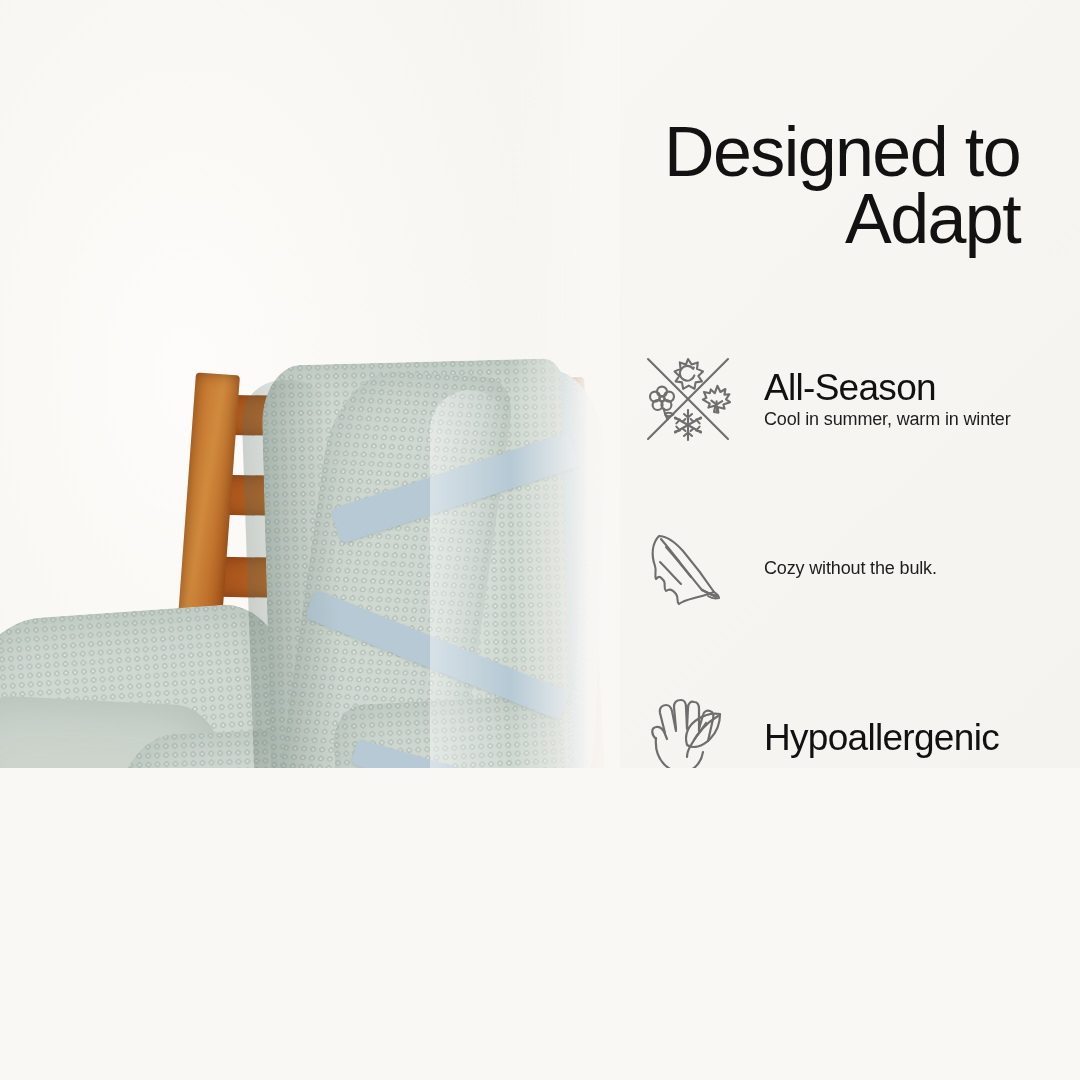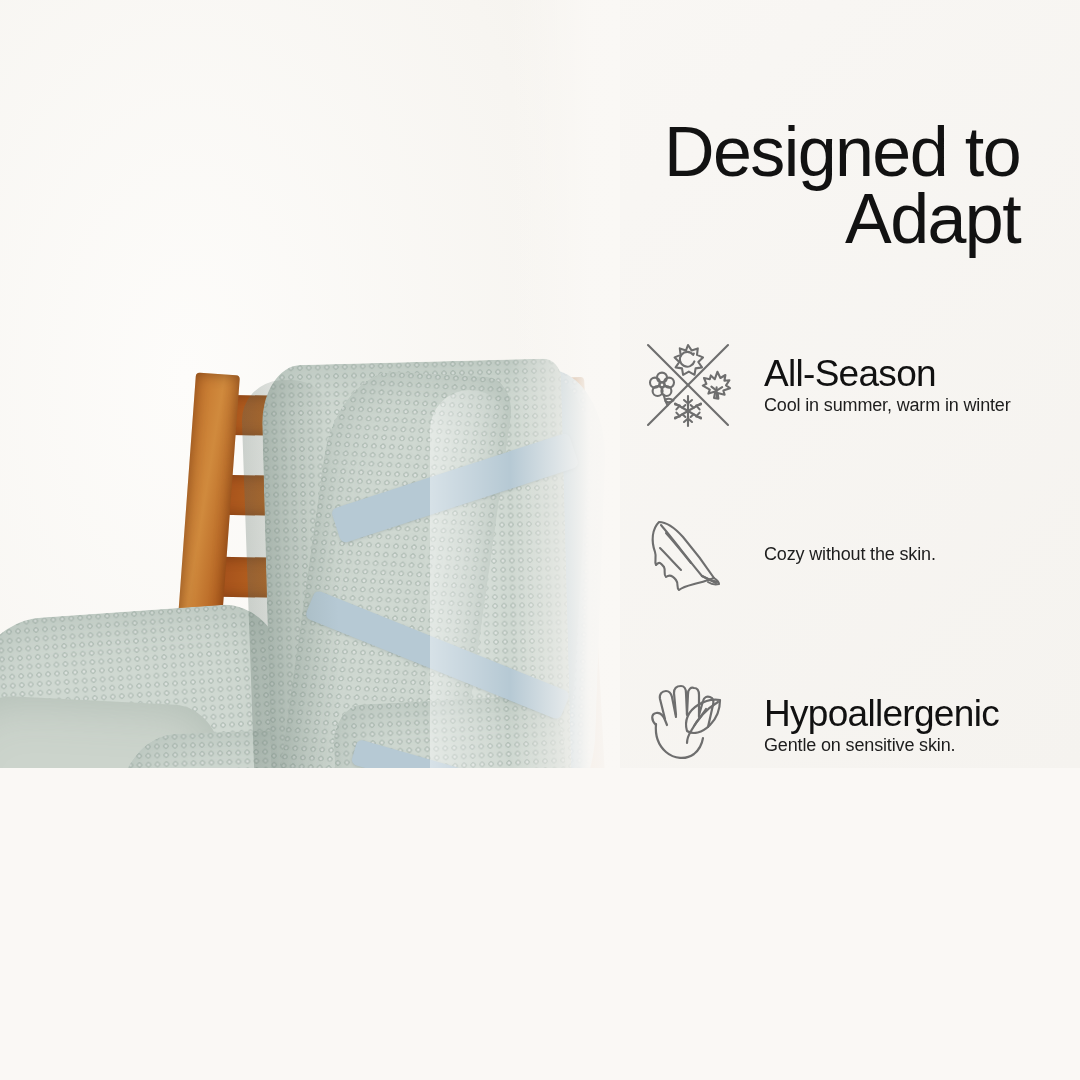--- a/index.html
+++ b/index.html
@@ -260,21 +260,21 @@
     line-height: 0.96;
     font-weight: 400;
     letter-spacing: -1.6px;
     color: #121212;
     white-space: pre-line;
   }
 
   .features {
     position: absolute;
     left: 32px;
-    top: 300px;
+    top: 314px;
     width: 448px;
   }
 
   .feature {
     display: flex;
     align-items: center;
     height: 170px;
     gap: 20px;
   }
   .feature-icon {
@@ -443,21 +443,21 @@
             <path d="M25,22 C36,35 52,56 66,73 L80,80"></path>
 
             <path d="M66,73 C71,76 76,78 82,79"></path>
             <path d="M78,75 C81,77 83,79 83,81 C79,82 75,81 72,79"></path>
 
             <path d="M30,30 C38,39 47,50 55,60"></path>
             <path d="M24,45 C31,52 38,60 45,67"></path>
           </svg>
         </div>
         <div class="feature-text">
-          <div class="feature-sub">Cozy without the skin.</div>
+          <div class="feature-sub">Cozy without the bulk.</div>
         </div>
       </div>
 
       <div class="feature">
         <div class="feature-icon">
           <svg width="104" height="104" viewBox="0 0 104 104" fill="none" stroke="#6e6e6e" stroke-width="2.2" stroke-linecap="round" stroke-linejoin="round">
 
             <path d="M20,52
                      C15,47 15,41 20,40
                      C24,39 27,42 29,47
@@ -473,19 +473,18 @@
                      C48,48 52,38 62,32
                      C70,27 78,26 84,27
                      C84,36 81,45 74,52
                      C66,60 57,62 51,58 Z"></path>
             <path d="M82,29 C72,35 62,45 55,58 C52,63 51,67 51,70"></path>
             <path d="M70,36 C66,42 62,47 58,53"></path>
           </svg>
         </div>
         <div class="feature-text">
           <div class="feature-title">Hypoallergenic</div>
-          <div class="feature-sub">Gentle on sensitive skin.</div>
         </div>
       </div>
 
     </div>
   </div>
 </div>
 
 </body></html>

